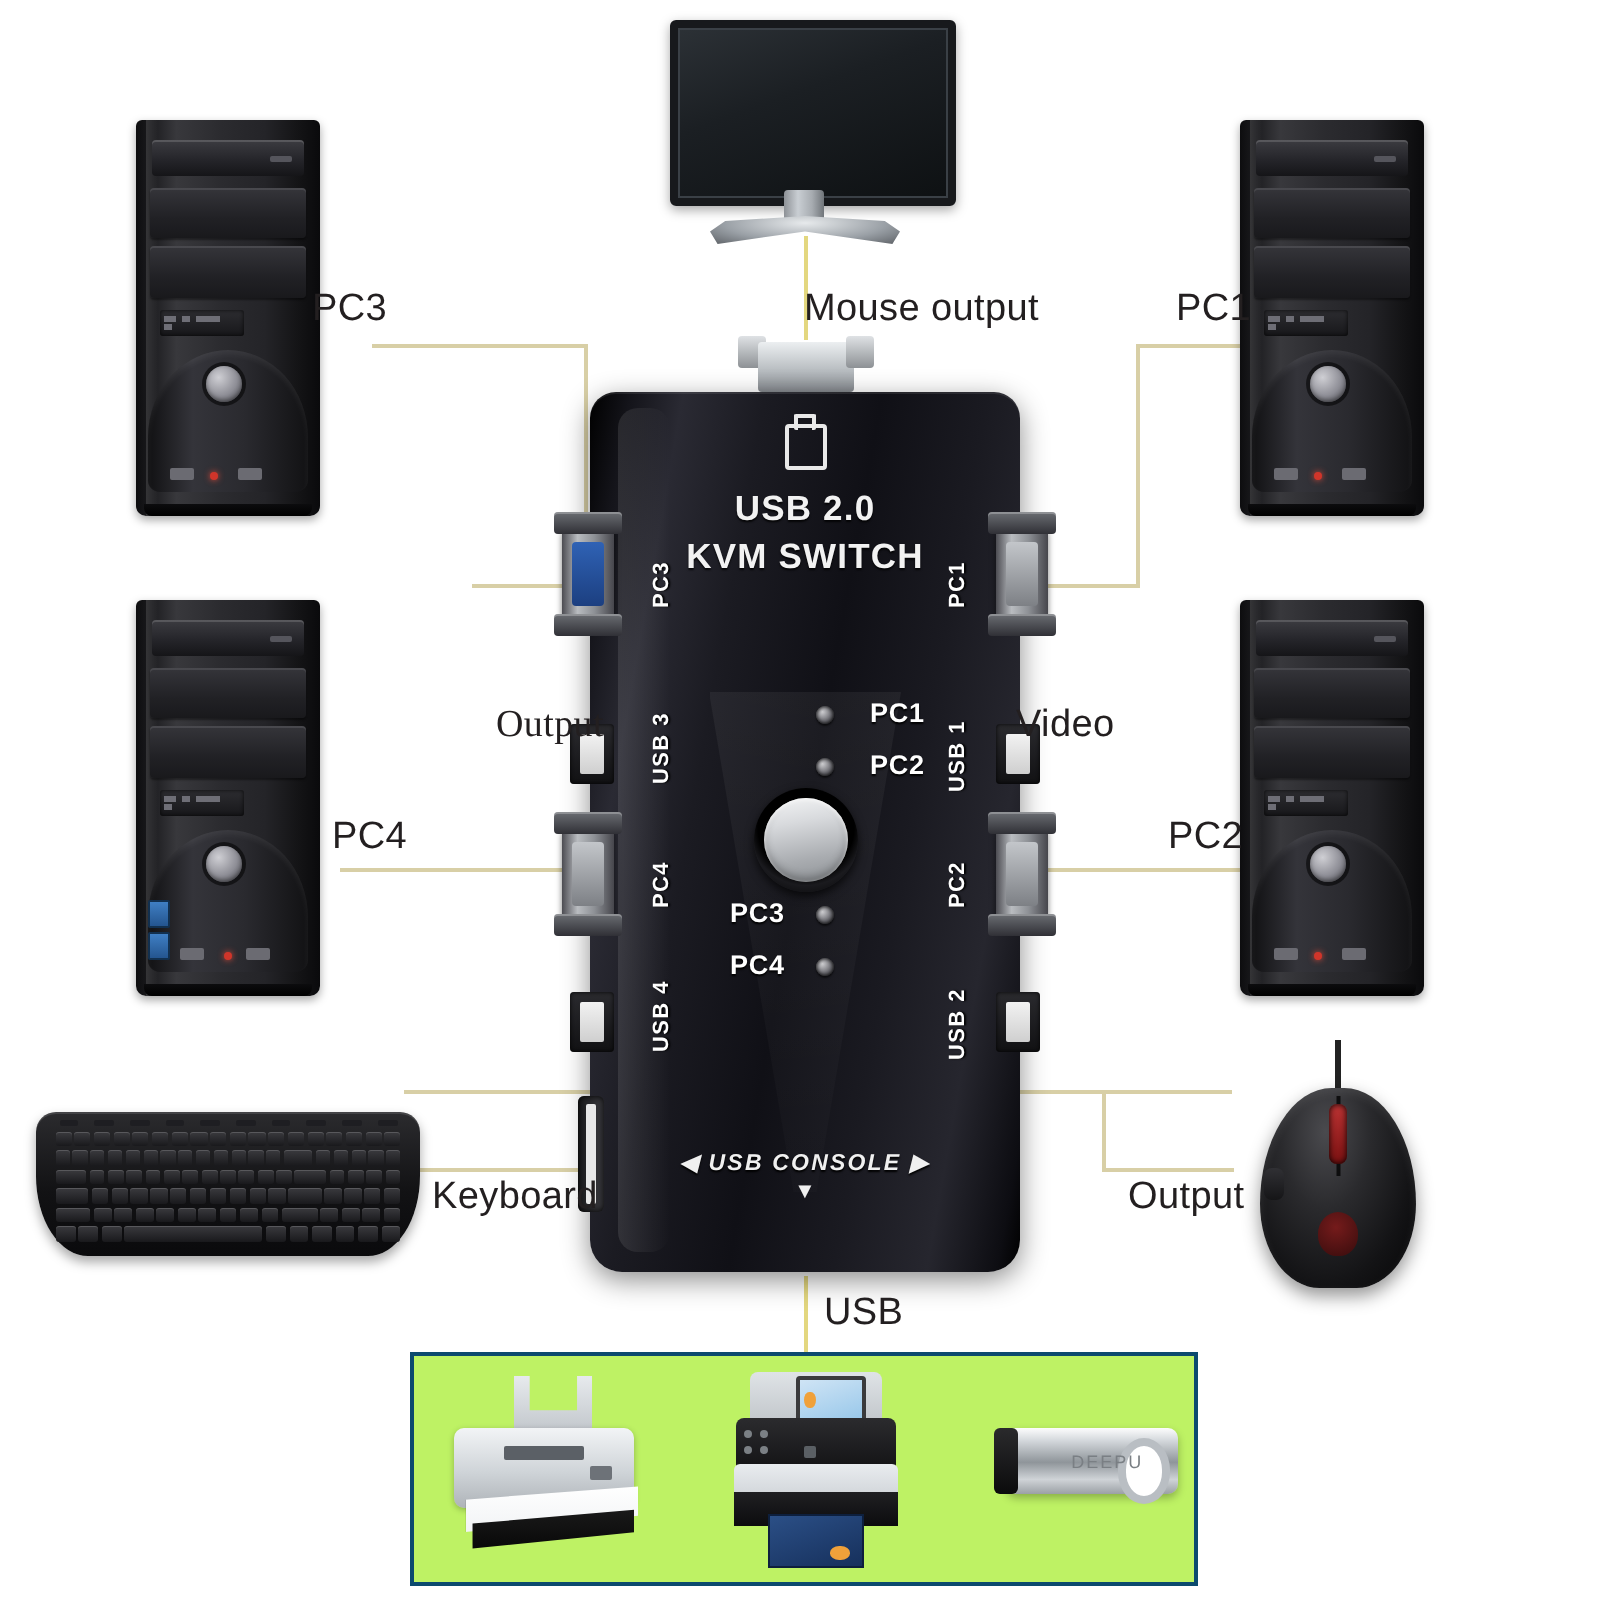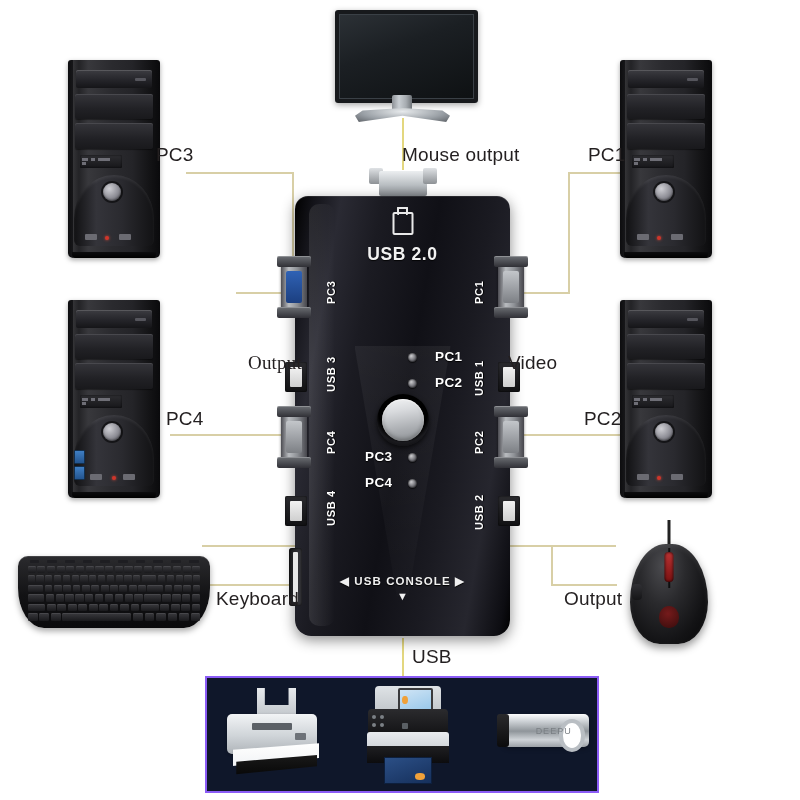--- a/index.html
+++ b/index.html
@@ -169,21 +169,21 @@
       background:linear-gradient(180deg,#b33,#7a1111);box-shadow:inset 0 0 3px #000;}
   .mouse .logo{position:absolute;left:50%;transform:translateX(-50%);bottom:16%;
       width:20px;height:22px;border-radius:50% 50% 46% 46%;
       background:radial-gradient(circle at 45% 35%,#7c1a1a,#3a0b0b);opacity:.92;}
   .mouse .sidebtn{position:absolute;left:2%;top:40%;width:13%;height:16%;
       border-radius:4px;background:linear-gradient(180deg,#303034,#151517);}
   .mouse .cable{position:absolute;left:50%;transform:translateX(-50%);top:-24px;
       width:3px;height:28px;background:#222;}
 
   
-  .perbox{position:absolute;border:2px solid #8b5cf6;background:#0f172a;}
+  .perbox{position:absolute;border:2px solid #0c4a6e;background:#bef264;}
 
   
   .pr1 .tray{position:absolute;left:34%;top:0;width:42%;height:30%;
       background:linear-gradient(180deg,#e7eaed,#c2c7cc);
       clip-path:polygon(0% 0%,20% 0%,20% 62%,80% 62%,80% 0%,100% 0%,100% 100%,0% 100%);}
   .pr1 .body{position:absolute;left:2%;right:2%;top:28%;height:44%;border-radius:5px;
       background:linear-gradient(180deg,#f2f4f6,#cfd4d8 55%,#aeb3b8);
       box-shadow:0 1px 3px rgba(0,0,0,.25);}
   .pr1 .body s{position:absolute;left:28%;top:22%;width:44%;height:18%;
       background:#5b6066;border-radius:1px;display:block;}
@@ -370,20 +370,21 @@
         <div class="bk"></div>
         <div class="sc r"></div>
     </div>
 
     <div class="shell"></div>
     <div class="sheen"></div>
     <div class="vshape"></div>
 
     <div class="usbglyph"></div>
     <div class="brand" style="top:48px;">USB 2.0</div>
+    <div class="brand" style="top:72px;">KVM SWITCH</div>
 
     <div class="vga" style="left:-14px;top:68px;">
         <i></i>
       </div>
     <div class="usbp" style="left:-10px;top:166px;">
         <i></i>
       </div>
     <div class="vga grey" style="left:-14px;top:218px;">
         <i></i>
       </div>
@@ -424,21 +425,21 @@
 
     <div class="led" style="left:113px;top:257px;"></div>
     <div class="ledtxt" style="left:70px;top:253px;">PC3</div>
     <div class="led" style="left:113px;top:283px;"></div>
     <div class="ledtxt" style="left:70px;top:279px;">PC4</div>
 
     <div class="selbtn">
         <i></i>
       </div>
 
-    <div class="console" style="top:378px;">
+    <div class="console" style="top:378px;font-style:italic;">
       <span>◀</span>
       <span>USB CONSOLE</span>
       <span>▶</span>
     </div>
     <div class="console-arrow" style="top:394px;">▼</div>
   </div>
 
   <div class="kb" style="left:18px;top:556px;width:192px;height:72px;">
     <div class="base"></div>
     <div class="toprow">

